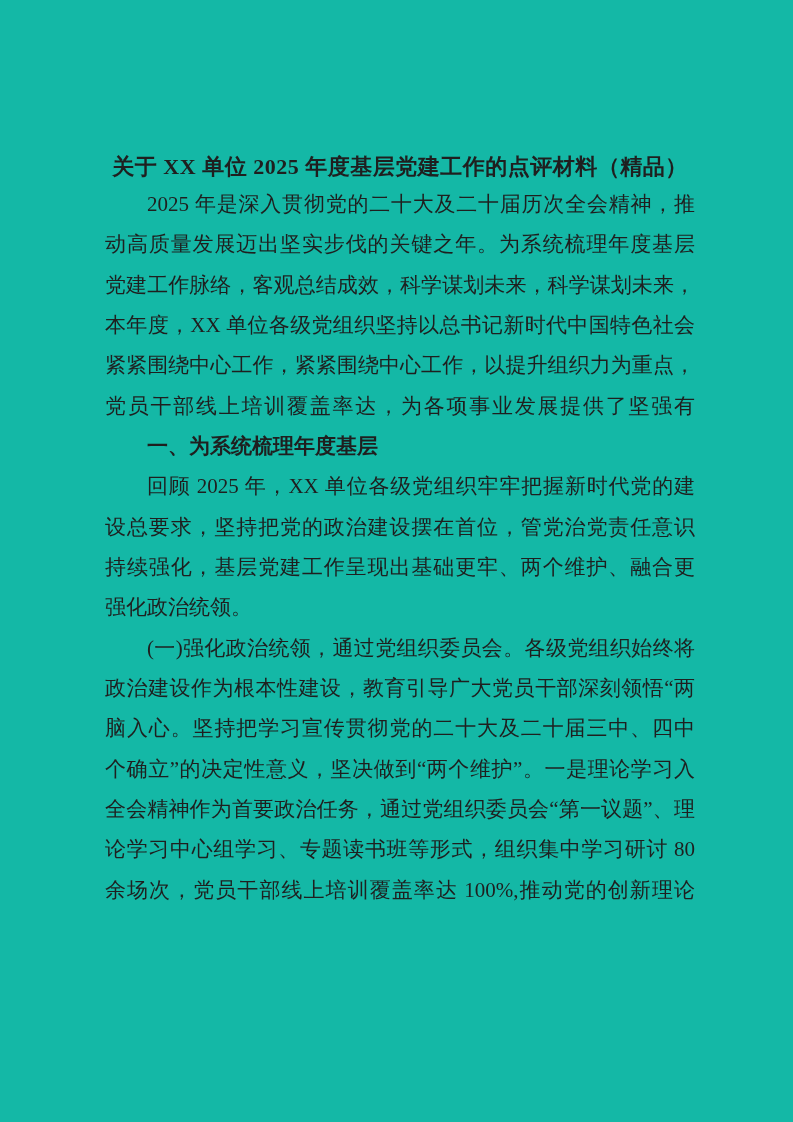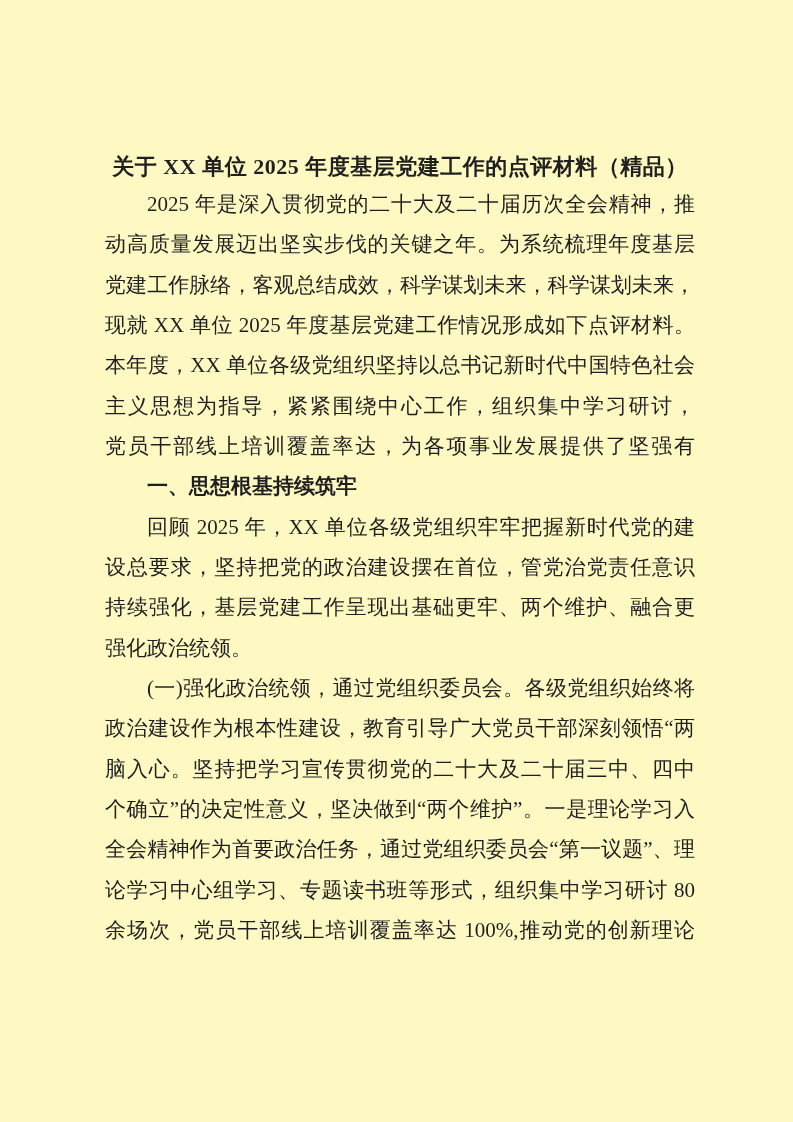--- a/index.html
+++ b/index.html
@@ -4,21 +4,21 @@
 <style>
   html, body {
     margin: 0;
     padding: 0;
     background: #ffffff;
   }
   .page {
     position: relative;
     width: 793px;
     height: 1122px;
-    background: #fef9c3;
+    background: #14b8a6;
     overflow: hidden;
     font-family: "Liberation Serif", "DejaVu Serif", serif;
     color: #1f1f1f;
   }
   .content {
     position: absolute;
     left: 105px;
     top: 150px;
     width: 590px;
   }
@@ -52,25 +52,24 @@
 </head>
 <body>
 
 <div class="page">
   <div class="content">
     <div class="doc-title">关于 XX 单位 2025 年度基层党建工作的点评材料（精品）</div>
     <div id="doc-body">
         <div class="line indent stretch">2025 年是深入贯彻党的二十大及二十届历次全会精神，推</div>
         <div class="line stretch">动高质量发展迈出坚实步伐的关键之年。为系统梳理年度基层</div>
         <div class="line stretch">党建工作脉络，客观总结成效，科学谋划未来，科学谋划未来，</div>
-        <div class="line stretch">现就 XX 单位 2025 年度基层党建工作情况形成如下点评材料。</div>
         <div class="line stretch">本年度，XX 单位各级党组织坚持以总书记新时代中国特色社会</div>
-        <div class="line stretch">主义思想为指导，紧紧围绕中心工作，组织集中学习研讨，</div>
+        <div class="line stretch">紧紧围绕中心工作，紧紧围绕中心工作，以提升组织力为重点，</div>
         <div class="line stretch">党员干部线上培训覆盖率达，为各项事业发展提供了坚强有</div>
-        <div class="line bold indent">一、思想根基持续筑牢</div>
+        <div class="line bold indent">一、为系统梳理年度基层</div>
         <div class="line indent stretch">回顾 2025 年，XX 单位各级党组织牢牢把握新时代党的建</div>
         <div class="line stretch">设总要求，坚持把党的政治建设摆在首位，管党治党责任意识</div>
         <div class="line stretch">持续强化，基层党建工作呈现出基础更牢、两个维护、融合更</div>
         <div class="line">强化政治统领。</div>
         <div class="line indent stretch">(一)强化政治统领，通过党组织委员会。各级党组织始终将</div>
         <div class="line stretch">政治建设作为根本性建设，教育引导广大党员干部深刻领悟“两</div>
         <div class="line stretch">脑入心。坚持把学习宣传贯彻党的二十大及二十届三中、四中</div>
         <div class="line stretch">个确立”的决定性意义，坚决做到“两个维护”。一是理论学习入</div>
         <div class="line stretch">全会精神作为首要政治任务，通过党组织委员会“第一议题”、理</div>
         <div class="line stretch">论学习中心组学习、专题读书班等形式，组织集中学习研讨 80</div>

